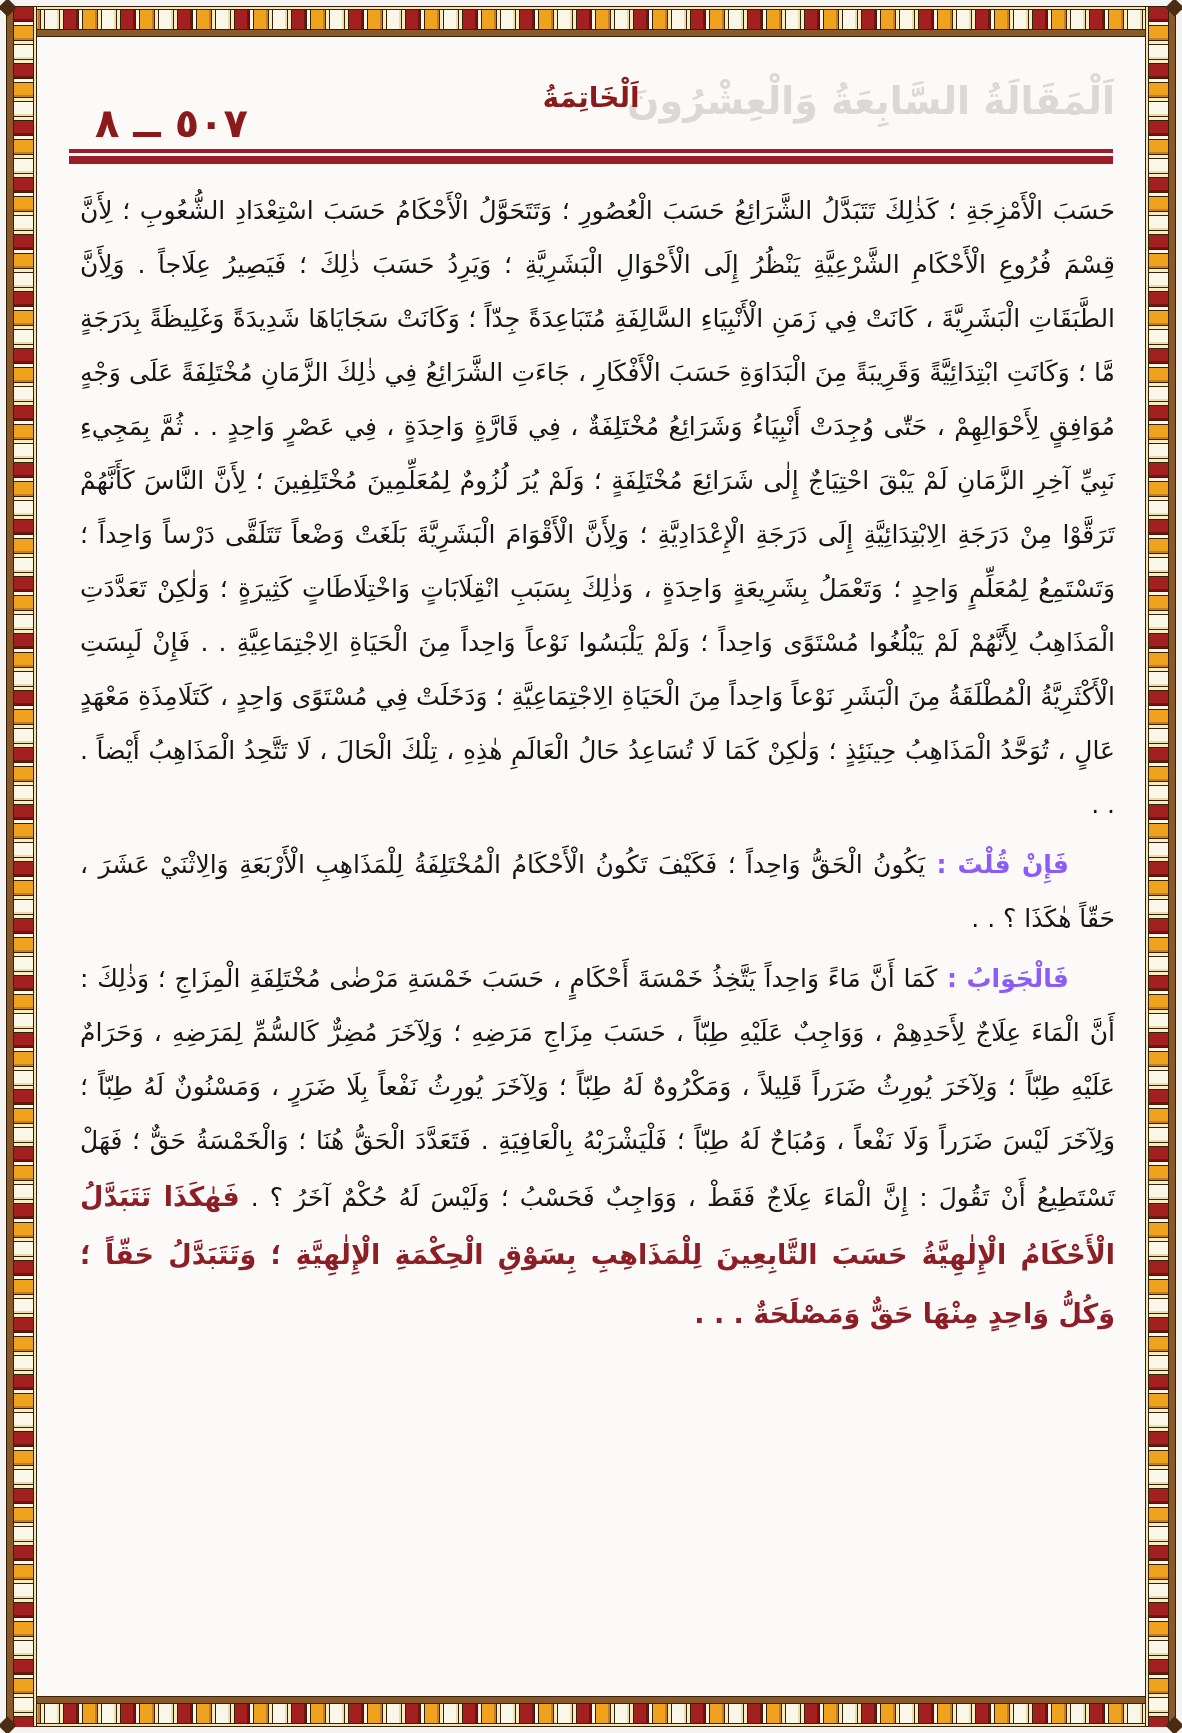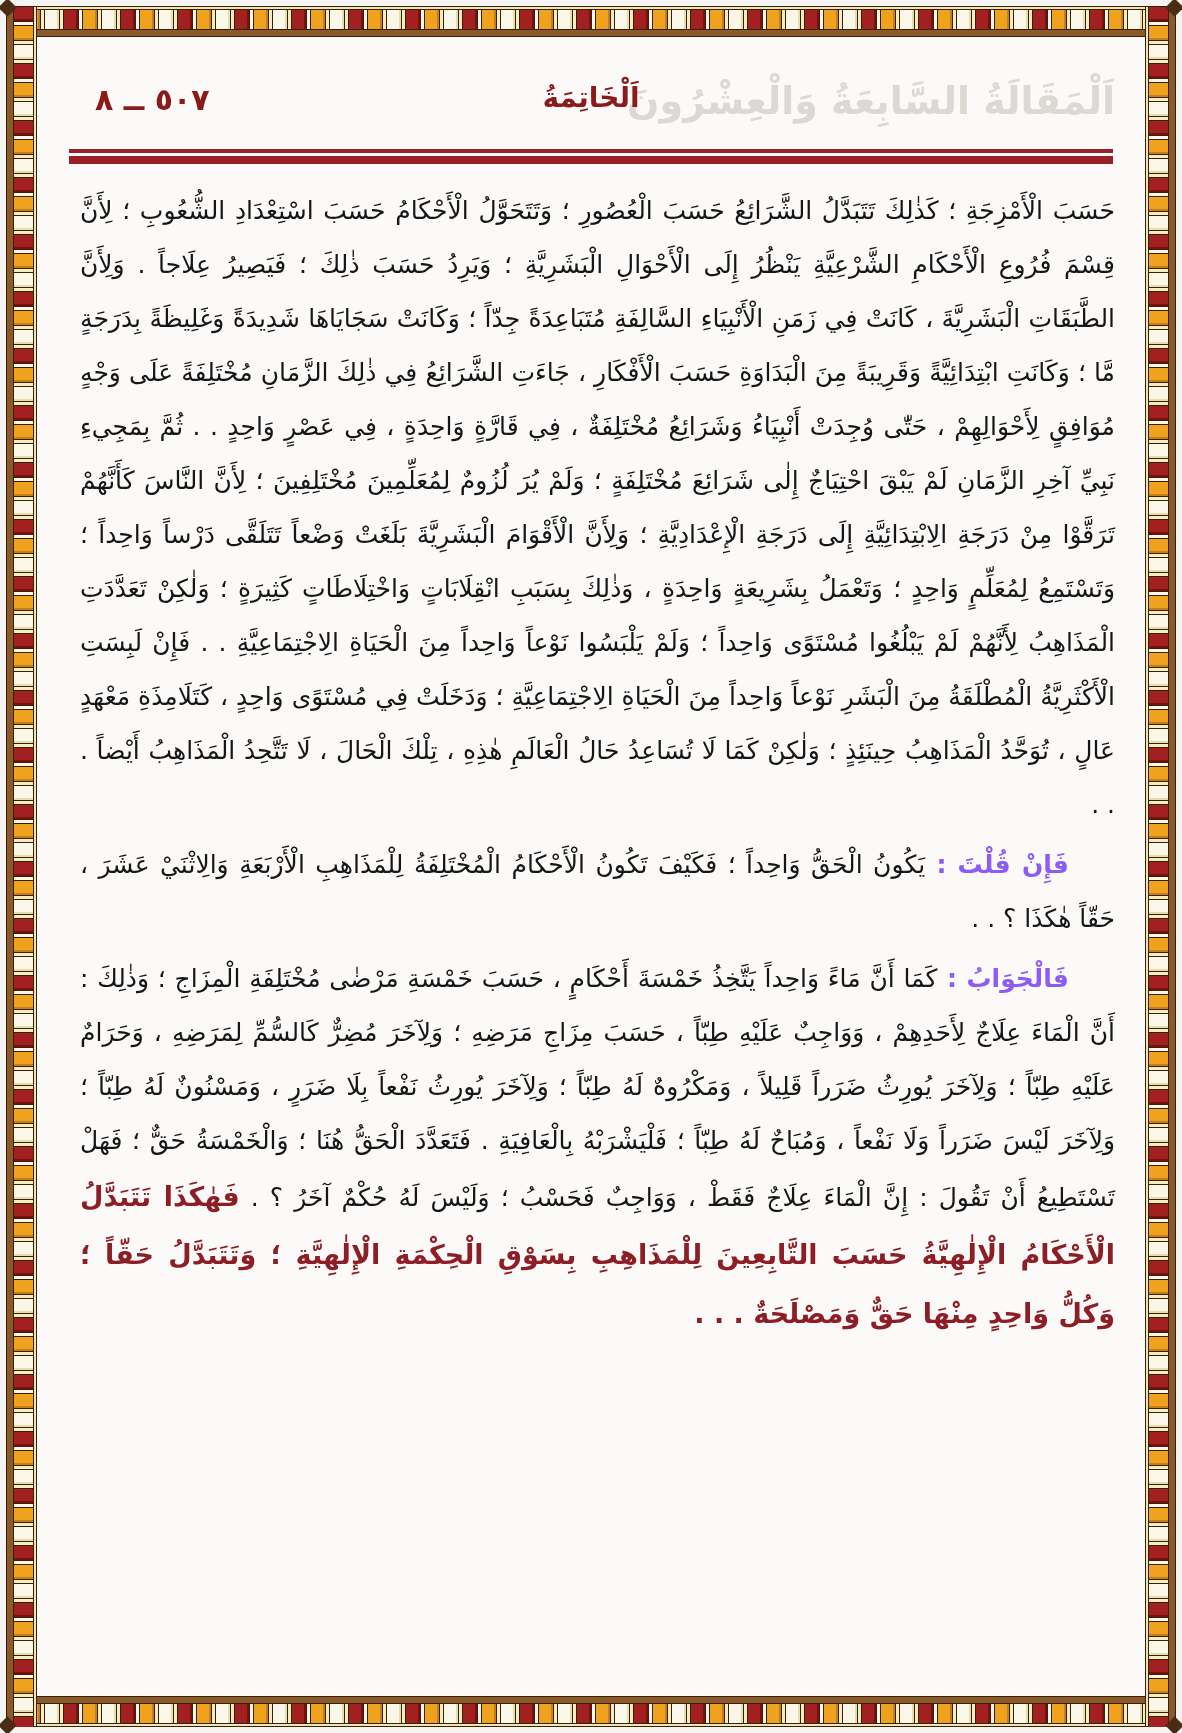--- a/index.html
+++ b/index.html
@@ -43,24 +43,24 @@
 
   
   .content{
     position:absolute;top:37px;left:37px;right:37px;bottom:37px;
     background:#fbfaf8;
     padding:42px 30px 20px 30px;box-sizing:border-box;
     overflow:hidden;
   }
   .header{position:relative;height:62px;}
   .page-num{
-    position:absolute;right:28px;top:3px;   
+    position:absolute;right:28px;top:21px;   
     left:28px;right:auto;
     direction:rtl;
-    color:#8b1a1a;font-weight:bold;font-size:30px;letter-spacing:2px;
+    color:#8b1a1a;font-weight:bold;font-size:40px;letter-spacing:2px;
   }
   .title-wrap{position:absolute;left:0;right:0;top:0;text-align:center;height:62px;}
   .ghost-title{
     position:absolute;left:0;right:0;top:0;text-align:right;
     color:#dcd8d3;font-size:38px;font-weight:bold;white-space:nowrap;
   }
   .main-title{
     position:relative;display:inline-block;top:2px;
     color:#8b1a1a;font-size:28px;font-weight:bold;
   }

